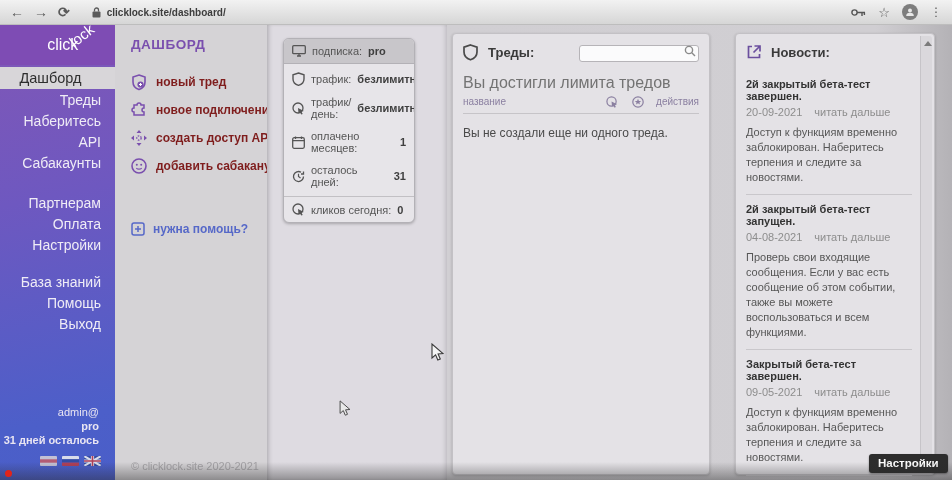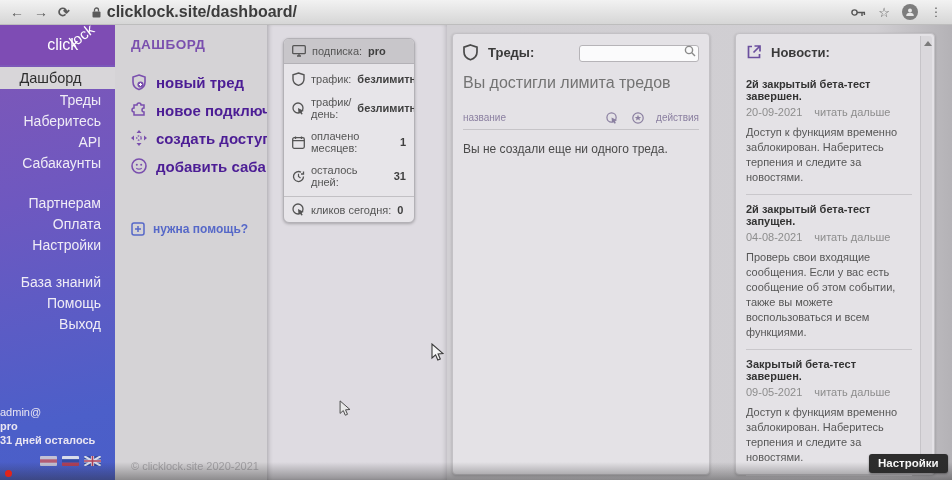--- a/index.html
+++ b/index.html
@@ -8,43 +8,43 @@
     font-family:"Liberation Sans", sans-serif;
     position:relative; overflow:hidden;
     background:linear-gradient(to right,#d2d0d4 0%,#d0ced2 92%,#b4b2b6 100%);
   }
   
   .browser-bar{position:absolute;left:0;top:0;width:952px;height:25px;
     background:linear-gradient(#f2f2f2,#d6d6d6);border-bottom:1px solid #bdbdbd;
     display:flex;align-items:center;gap:10px;padding:0 10px;color:#4d4d4d;}
   .nav-ico{font-size:14px;line-height:1;cursor:pointer;color:#5a5a5a;}
   .url-box{display:flex;align-items:center;gap:6px;margin-left:12px;flex:1;}
-  .url-text{font-size:16px;font-weight:bold;color:#3c3c3c;}
+  .url-text{font-size:10px;font-weight:bold;color:#3c3c3c;}
   .chrome-right{display:flex;align-items:center;gap:12px;}
   .avatar-btn{width:16px;height:16px;border-radius:50%;background:#7d7d7d;display:flex;align-items:center;justify-content:center;}
   
   .sidebar{position:absolute;left:0;top:25px;width:115px;height:455px;
     background:linear-gradient(168deg,#8157b6 0%,#6e58c0 38%,#4c5fc9 85%,#4a5ec8 100%);
     display:flex;flex-direction:column;color:#efecf6;}
   .logo-block{height:40px;background:#7e4cb4;display:flex;align-items:center;justify-content:flex-end;
     padding-right:10px;color:#fff;font-size:16px;}
   .logo-lock{display:inline-block;transform:rotate(-38deg) translate(1px,-4px);transform-origin:left bottom;font-size:15px;}
   .side-item{height:21px;line-height:21px;text-align:right;padding-right:14px;font-size:14px;cursor:pointer;white-space:nowrap;}
   .side-item.active{height:22px;line-height:22px;background:#d8d6d9;color:#2e2e2e;margin:2px 0 1px 0;font-size:14.5px;}
   .gap1{height:19px;} .gap2{height:16px;}
-  .account{margin-top:auto;text-align:left;padding-right:16px;font-size:11px;line-height:14px;color:#e9e5f2;}
+  .account{margin-top:auto;text-align:right;padding-right:16px;font-size:11px;line-height:14px;color:#e9e5f2;}
   .account b{font-size:11px;}
   .flags{display:flex;justify-content:flex-end;gap:5px;padding:9px 14px 14px 0;}
   .flag{width:17px;height:10px;display:block;opacity:.85;border-radius:1px;overflow:hidden;}
   
   .dash-col{position:absolute;left:115px;top:25px;width:152px;height:455px;background:#d5d3d6;
     padding:12px 0 0 16px;}
   .dash-title{color:#7a4fae;font-weight:bold;font-size:13.5px;letter-spacing:.5px;margin-bottom:16px;}
-  .dash-link{display:flex;align-items:center;gap:9px;height:28px;color:#4c1d95;font-weight:bold;
-    font-size:15px;cursor:pointer;white-space:nowrap;}
+  .dash-link{display:flex;align-items:center;gap:9px;height:28px;color:#7f1d1d;font-weight:bold;
+    font-size:12px;cursor:pointer;white-space:nowrap;}
   .help-link{display:flex;align-items:center;gap:8px;margin-top:42px;color:#5668c8;font-weight:bold;font-size:12px;cursor:pointer;}
   .dash-footer{position:absolute;left:16px;bottom:8px;font-size:11px;color:#a5a3a7;}
   
   .mid-col{position:absolute;left:267px;top:25px;width:180px;height:455px;background:#dedbe1;
     box-shadow:inset 4px 0 5px -3px rgba(0,0,0,.25), inset -4px 0 5px -3px rgba(0,0,0,.18);}
   .sub-card{position:absolute;left:16px;top:13px;width:132px;border:1px solid #b3b1b6;border-radius:6px;
     background:#e7e5e9;box-shadow:0 1px 3px rgba(0,0,0,.25);overflow:hidden;font-size:11px;color:#555;}
   .sub-head{background:#c8c6ca;border-bottom:1px solid #b3b1b6;padding:6px 8px;display:flex;align-items:center;gap:6px;}
   .sub-row{display:flex;align-items:center;gap:6px;padding:5px 8px;}
   .sub-rows{padding:3px 0;}
@@ -54,21 +54,21 @@
   .panel{position:absolute;top:33px;height:442px;background:#e4e2e6;border:1px solid #c3c1c5;
     border-radius:4px;box-shadow:0 1px 3px rgba(0,0,0,.2);}
   .threads-panel{left:452px;width:258px;padding:9px 10px;}
   .threads-head{display:flex;align-items:center;gap:10px;}
   .threads-title{font-size:13px;font-weight:bold;color:#3a3a3a;}
   .search-wrap{margin-left:auto;position:relative;}
   .search-input{width:120px;height:17px;border:1px solid #b6b4b8;border-radius:3px;background:#fbfbfc;
     font-size:11px;padding:0 18px 0 5px;outline:none;color:#333;}
   .search-ico{position:absolute;right:3px;top:2px;}
   .limit-note{font-size:16px;color:#737373;margin-top:12px;}
-  .tbl-head{display:flex;align-items:center;margin-top:20px;padding-bottom:5px;border-bottom:1px solid #c6c4c8;
+  .tbl-head{display:flex;align-items:center;margin-top:4px;padding-bottom:5px;border-bottom:1px solid #c6c4c8;
     font-size:10px;color:#8a7fa0;}
   .tbl-col-name{flex:1;}
   .tbl-icos{display:flex;gap:14px;margin-right:12px;}
   .empty-msg{font-size:12px;color:#4a4a4a;margin-top:12px;}
   
   .news-panel{left:735px;width:200px;padding:10px 22px 10px 10px;}
   .news-head{display:flex;align-items:center;gap:9px;margin-bottom:10px;}
   .news-title{font-size:13px;font-weight:bold;color:#3a3a3a;}
   .news-item{padding:8px 0 10px 0;}
   .news-item + .news-item{border-top:1px solid #c9c7cb;}

